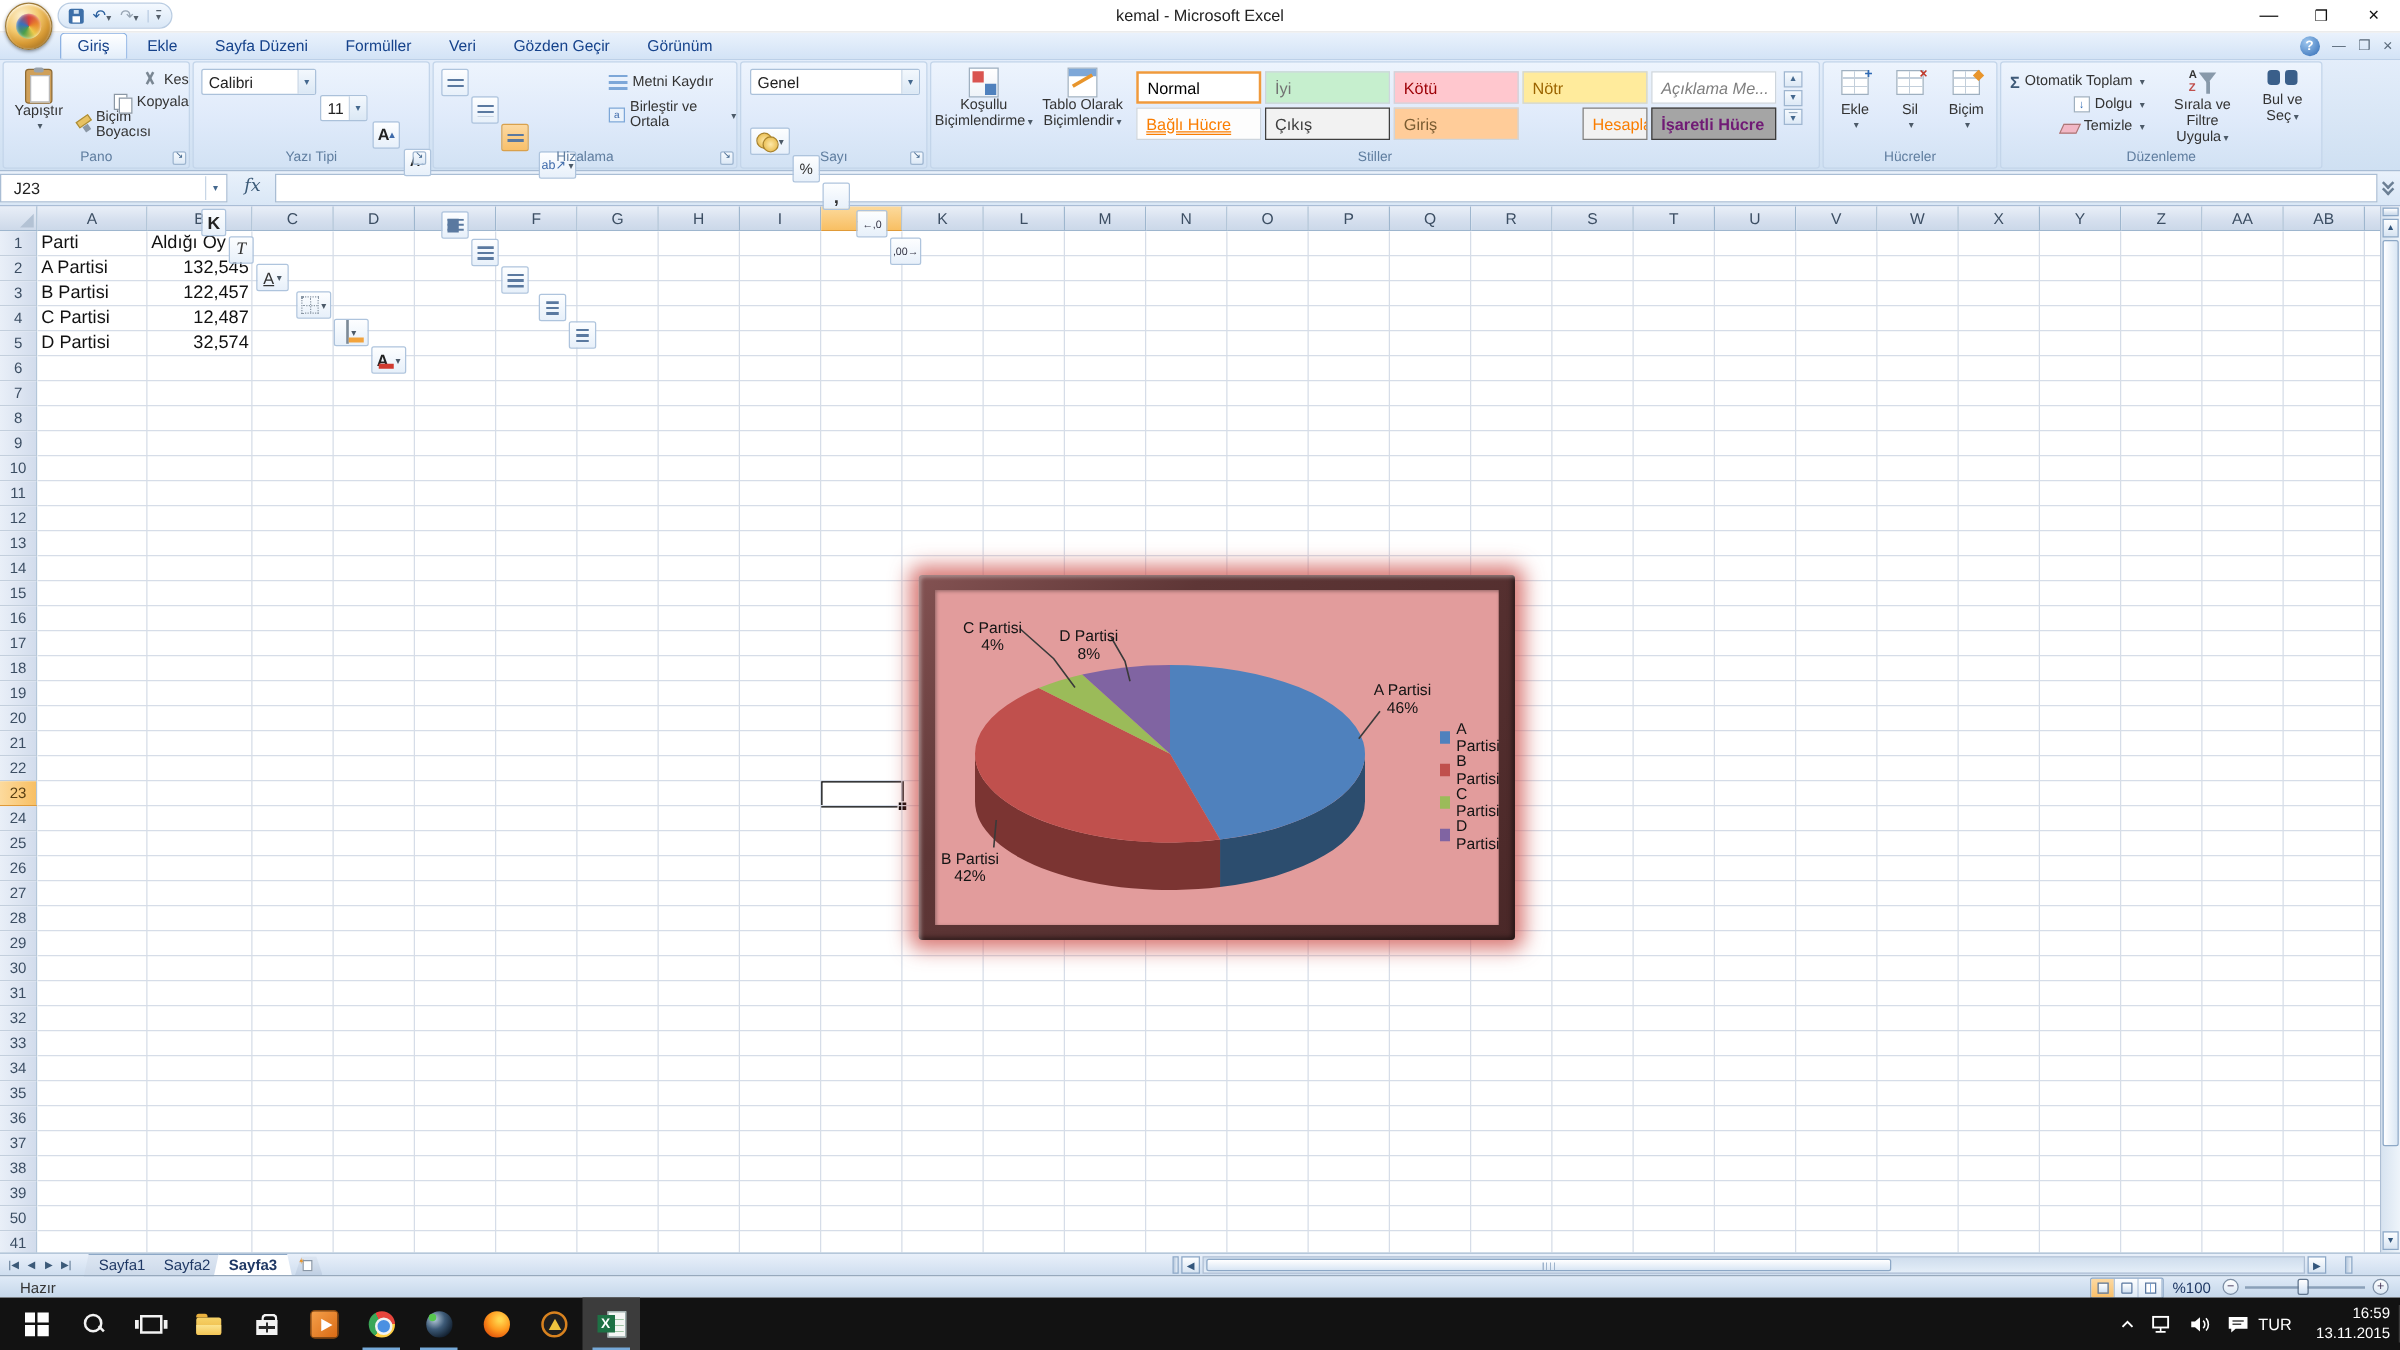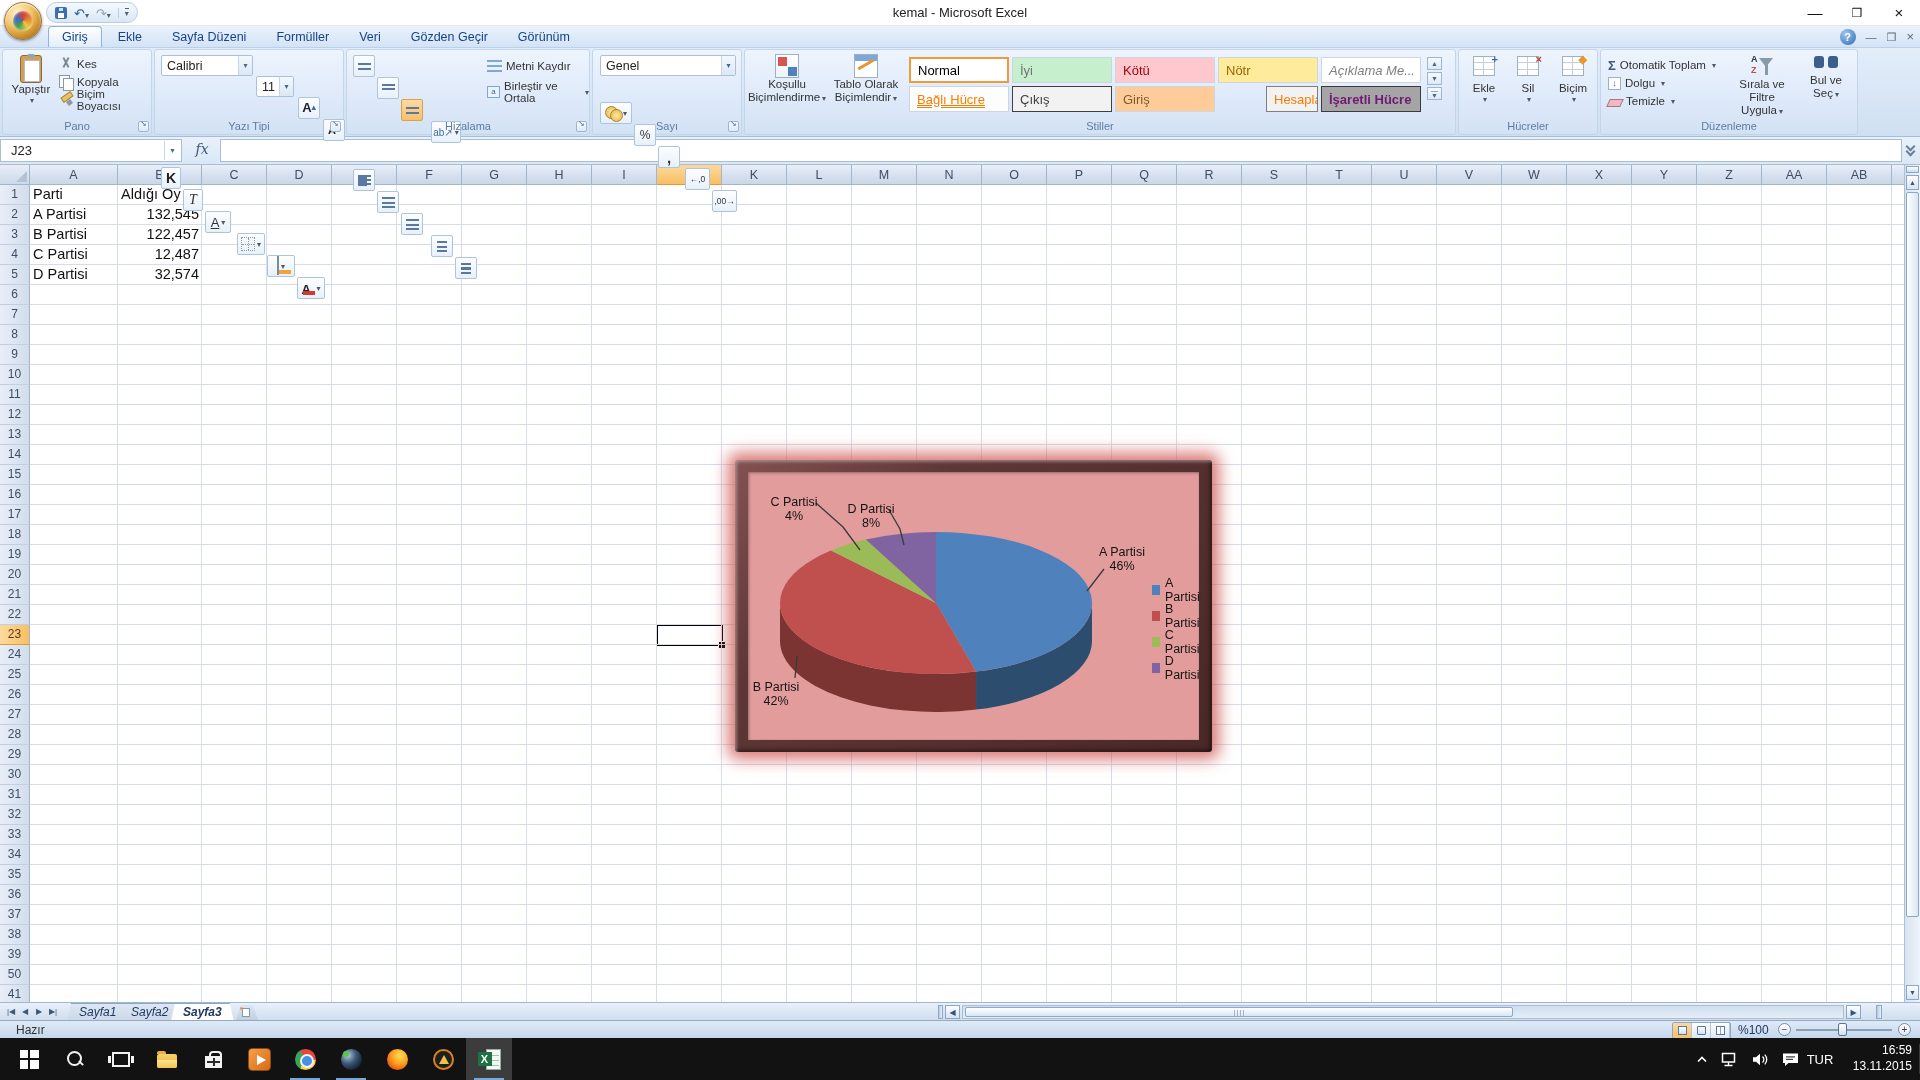--- a/index.html
+++ b/index.html
@@ -40,21 +40,21 @@
     background:linear-gradient(#e3edfa,#cfe0f2); border-bottom:1px solid #a8bcd4; z-index:20; display:flex; padding:1px 0 0 2px; }
   .rgroup { position:relative; height:86px; margin-right:2px; border-radius:3px;
     background:linear-gradient(#edf4fd, #dfeafa 55%, #d2e2f4); border:1px solid #c3d5ea; }
   .rgroup-label { position:absolute; left:0; right:0; bottom:0; height:14px; text-align:center; font-size:11px; color:#5f7d9f; }
   .launcher { position:absolute; right:2px; bottom:2px; width:11px; height:11px; border:1px solid #9fb6d0; border-radius:2px; background:linear-gradient(#f6fafe,#dde9f6); }
   .launcher:before { content:"\2198"; position:absolute; left:1px; top:-3px; font-size:8px; color:#44688e; }
   .btn-label { font-size:11.5px; color:#333; }
   .dd { font-size:8px; color:#4c5a68; margin-left:2px; }
   .bigbtn { position:absolute; display:flex; flex-direction:column; align-items:center; justify-content:flex-start; text-align:center; border:1px solid transparent; border-radius:3px; }
   .bigbtn .bl { font-size:11.5px; line-height:13px; color:#333; }
-  .srow { display:flex; align-items:center; gap:4px; height:18px; }
+  .srow { display:flex; align-items:center; gap:4px; height:18px;justify-content:flex-end; }
   .srow .btn-label { font-size:11.5px; }
   .sqbtn { width:22px; height:22px; border:1px solid #aec4dd; border-radius:2px; background:linear-gradient(#fdfeff,#e7f0fa); display:flex; align-items:center; justify-content:center; position:relative; }
   .sqbtn.active { background:linear-gradient(#fcd9a2,#f9c06a); border-color:#d9a14c; }
   .combo { height:21px; border:1px solid #abc1da; background:#fff; border-radius:2px; display:flex; align-items:center; font-size:12.5px; padding-left:5px; position:relative; color:#222; }
   .combo .ca { position:absolute; right:0; top:0; width:14px; height:100%; border-left:1px solid #c8d6e6; background:linear-gradient(#f3f8fd,#dbe8f5); font-size:8px; color:#44688e; text-align:center; line-height:19px; }
   .bars { width:13px; height:11px; }
   .b3 { background:repeating-linear-gradient(#5a79a0 0 2px, transparent 2px 4.5px); }
   .chipgrid { position:absolute; display:grid; grid-template-columns:repeat(5,100px); grid-auto-rows:26px; gap:3px; }
   .chip { border:1px solid #cdd5dd; background:#fff; font-size:13px; display:flex; align-items:center; padding-left:7px; white-space:nowrap; overflow:hidden; }
   .chip.sel { border:2px solid #ef9a3d; background:#fffef8; }
@@ -146,21 +146,21 @@
   #chart-inner { position:absolute; left:13px; top:12px; width:451px; height:268px; background:#e29c9c; box-shadow:inset 1px 1px 3px rgba(0,0,0,.35); }
   #chart-title { position:absolute; left:0; right:0; top:5px; text-align:center; font-size:21px; font-weight:bold; color:#1c1c1c; letter-spacing:.2px; }
   .clabel { position:absolute; width:84px; text-align:center; font-size:12.5px; color:#141414; line-height:13.5px; }
   .legend-item { position:absolute; display:flex; align-items:center; gap:5px; font-size:12.5px; color:#141414; }
   .legend-sw { width:10px; height:10px; display:inline-block; }
   #pie-svg { position:absolute; left:0; top:0; }
 
   
   #tabbar { position:absolute; left:0; top:1002px; width:1920px; height:18px; background:linear-gradient(#e9f0fa,#cfdeef); border-top:1px solid #9eb6ce; z-index:8; }
   .navb { position:absolute; top:2px; width:14px; height:14px; text-align:center; font-size:8px; color:#3c5a78; line-height:14px; }
-  .stab { position:absolute; top:0; height:32px; padding:1px 14px 0; font-size:12px; color:#1f3864; background:linear-gradient(#dde6f2,#bfcfe3); border:1px solid #8da8c6; clip-path:polygon(7px 0, calc(100% - 7px) 0, 100% 100%, 0 100%); text-align:center;font-style:italic; }
+  .stab { position:absolute; top:0; height:32px; padding:1px 14px 0; font-size:12px; color:#1f3864; background:linear-gradient(#dde6f2,#bfcfe3); border:1px solid #8da8c6; clip-path:polygon(7px 0, calc(100% - 7px) 0, 100% 100%, 0 100%); text-align:center; }
   .stab.active { background:#fff; font-weight:bold; z-index:2; }
   #ins-tab { position:absolute; top:2px; width:22px; height:15px; background:linear-gradient(#dde6f2,#bfcfe3); clip-path:polygon(5px 0, calc(100% - 5px) 0, 100% 100%, 0 100%); }
   #ins-tab .pg { position:absolute; left:6px; top:3px; width:8px; height:9px; background:#fff; border:1px solid #8896a6; }
   #ins-tab .st { position:absolute; left:2px; top:0px; color:#e8952c; font-size:7px; }
   #hscroll-splitl { position:absolute; left:938px; top:2px; width:5px; height:14px; background:linear-gradient(90deg,#b7c9de,#eaf1f9); border:1px solid #8da8c6; }
   .harrow { position:absolute; top:2px; width:15px; height:14px; border:1px solid #8da8c6; background:linear-gradient(#fdfeff,#d7e4f2); font-size:8px; color:#33567c; text-align:center; line-height:13px; }
   #hs-track { position:absolute; left:962px; top:2px; width:882px; height:14px; background:linear-gradient(#cfdded,#e4eef8); border:1px solid #aebfd4; }
   #hs-thumb { position:absolute; left:2px; top:1px; width:548px; height:10px; background:linear-gradient(#ffffff,#d9e6f4); border:1px solid #8da8c6; border-radius:2px; }
   #hs-grip { position:absolute; left:50%; top:2px; width:10px; height:6px; margin-left:-5px; background:repeating-linear-gradient(90deg,#9fb4cc 0 1px, transparent 1px 3px); }
   #hscroll-splitr { position:absolute; left:1876px; top:2px; width:6px; height:14px; background:linear-gradient(90deg,#b7c9de,#eaf1f9); border:1px solid #8da8c6; }

